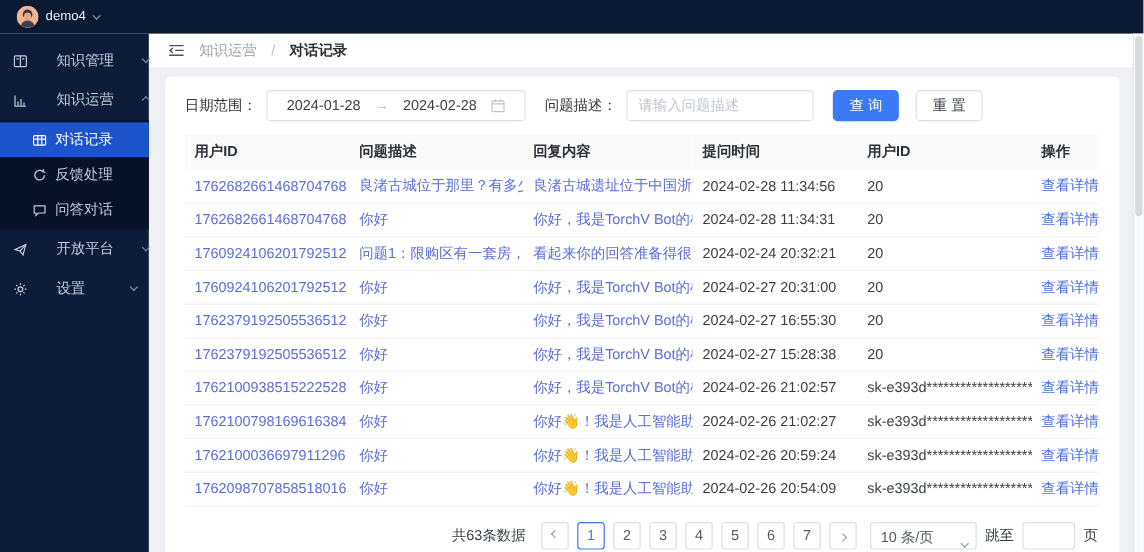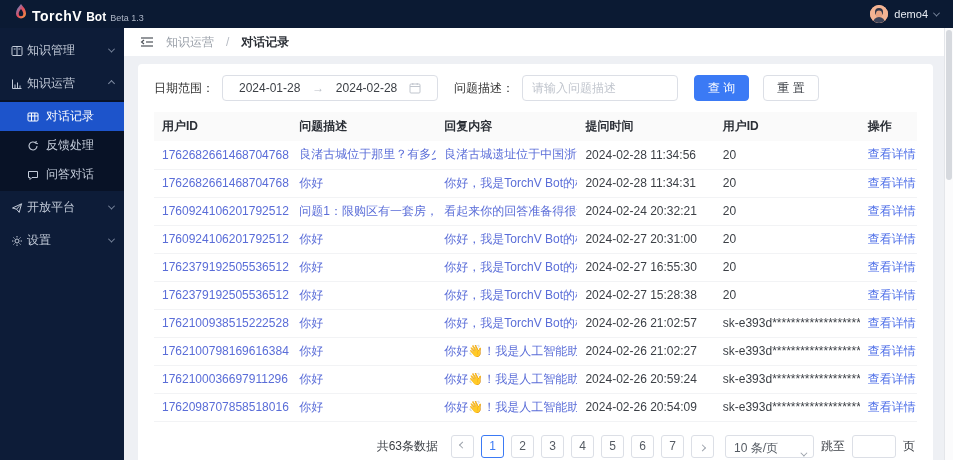--- a/index.html
+++ b/index.html
@@ -13,21 +13,21 @@
   .logo svg { align-self:center; }
   .logo-torchv { color:#fff; font-size:14px; font-weight:bold; letter-spacing:.5px; }
   .logo-bot { color:#fff; font-size:12px; font-weight:bold; }
   .logo-beta { color:#aeb6c6; font-size:9px; }
   .user-menu { display:flex; align-items:center; gap:6px; color:#e8ecf3; font-size:11px; cursor:pointer; }
   .avatar { width:18px; height:18px; border-radius:50%; overflow:hidden; background:#f3b393; display:block; }
 
   
   .sidebar { position:absolute; top:28px; left:0; bottom:0; width:124px; background:#0d1c38;
     color:#c3cbd9; font-size:12px; padding-top:6px; z-index:4; }
-  .side-item { height:33px; display:flex; align-items:center; gap:4px; padding:0 10px; cursor:pointer; }
+  .side-item { height:33px; display:flex; align-items:center; gap:24px; padding:0 10px; cursor:pointer; }
   .side-item .slabel { flex:0 1 auto; white-space:nowrap; }
   .sicon { width:13px; height:13px; display:flex; align-items:center; justify-content:center; flex:none; }
   .sicon svg { display:block; }
   .caret { width:5px; height:5px; border-right:1px solid #7d8aa0; border-bottom:1px solid #7d8aa0;
     margin-left:auto; flex:none; }
   .caret.down { transform:rotate(45deg) translate(-1px,-1px); }
   .caret.up { transform:rotate(-135deg); }
   .submenu { background:#081226; padding:2px 0; }
   .sub-item { height:29px; display:flex; align-items:center; gap:7px; padding:0 10px 0 26px; cursor:pointer; }
   .sub-item.active { background:#1d54cb; color:#fff; }
@@ -88,38 +88,20 @@
 
   
   .scroll-track { position:absolute; top:28px; right:0; bottom:0; width:9px; background:#fbfbfc;
     border-left:1px solid #e4e6ea; z-index:6; }
   .scroll-thumb { position:absolute; top:2px; left:1px; width:6px; height:150px; border-radius:3px; background:#d6d9de; }
 </style>
 </head>
 <body>
 
 <header class="topbar">
-  <div class="logo">
-    <span>
-      <svg width="14" height="18" viewBox="0 0 14 18">
-        <defs>
-            <linearGradient id="fg" x1="0" y1="0" x2="1" y2="1">
-          <stop offset="0" stop-color="#3f9fe8"></stop>
-              <stop offset=".5" stop-color="#e34a5f"></stop>
-              <stop offset="1" stop-color="#f6a23c"></stop>
-        </linearGradient>
-          </defs>
-        <path d="M7 1 C4.2 4.4 2 6.8 2 10.4 a5 5 0 0 0 10 0 C12 6.8 9.8 4.4 7 1 Z" fill="url(#fg)"></path>
-        <path d="M7 6 C5.6 8 4.7 9.2 4.7 10.9 a2.3 2.3 0 0 0 4.6 0 C9.3 9.2 8.4 8 7 6 Z" fill="#0b1a33"></path>
-      </svg>
-    </span>
-    <span class="logo-torchv">TorchV</span>
-    <span class="logo-bot">Bot</span>
-    <span class="logo-beta">Beta 1.3</span>
-  </div>
   <div class="user-menu">
     <span class="avatar">
       <svg width="18" height="18" viewBox="0 0 18 18">
         <rect width="18" height="18" fill="#f3b393"></rect>
         <circle cx="9" cy="7" r="4" fill="#2e3447"></circle>
         <path d="M9 5.5 a3 3 0 0 1 3 3 v1 a3 3 0 0 1 -6 0 v-1 a3 3 0 0 1 3 -3Z" fill="#e8a382"></path>
         <path d="M3 18 a6 6 0 0 1 12 0 Z" fill="#3b4258"></path>
       </svg>
     </span>
     <span>demo4</span>

